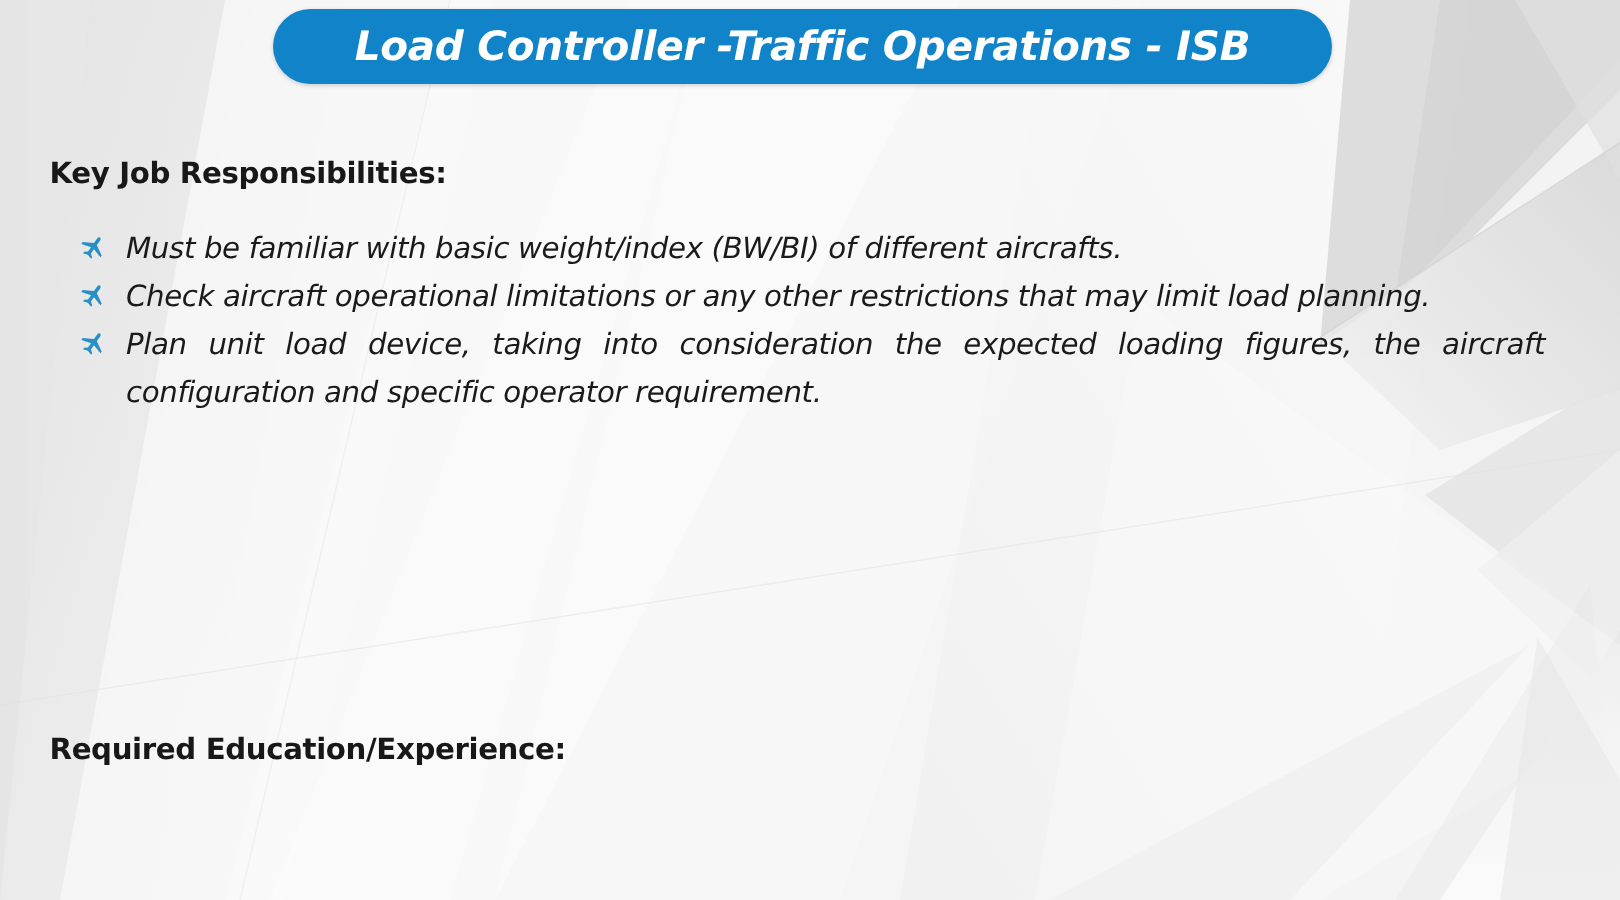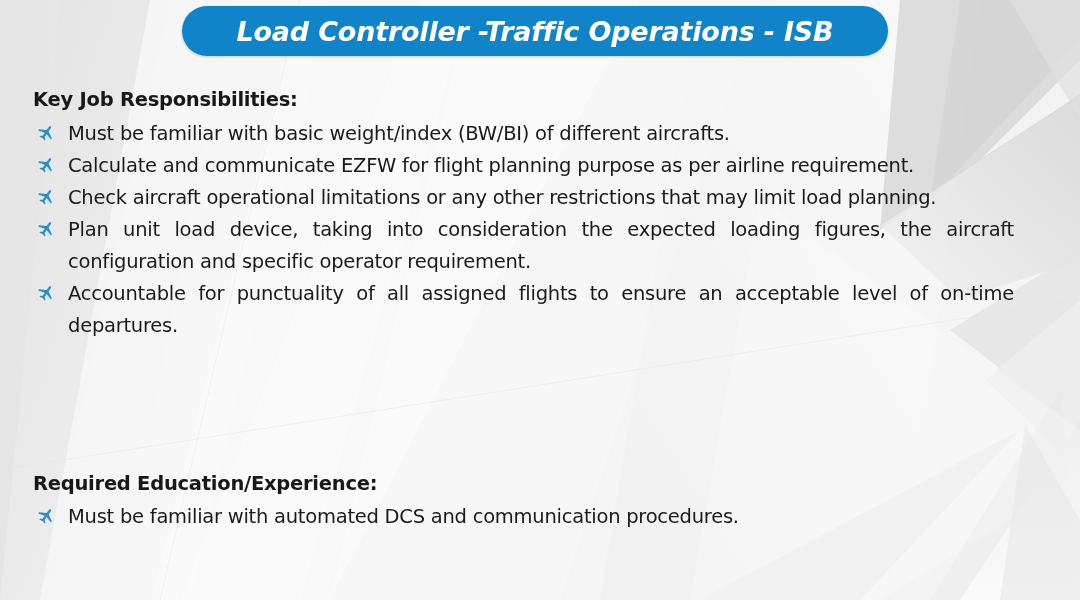--- a/index.html
+++ b/index.html
@@ -46,41 +46,42 @@
     font-weight: bold;
     font-size: 27px;
     letter-spacing: -0.2px;
     white-space: nowrap;
     font-family: "DejaVu Sans", "Liberation Sans", sans-serif;
   }
   
   .content {
     position: absolute;
     left: 0;
-    top: 0;
+    top: 16px;
     width: 1080px;
     height: 492px;
   }
   .section-heading {
     position: absolute;
     left: 33px;
     font-weight: bold;
     font-size: 19.5px;
     color: #181818;
     letter-spacing: -0.25px;
     white-space: nowrap;
     font-family: "DejaVu Sans", "Liberation Sans", sans-serif;
   }
   .bullet-list {
     position: absolute;
     left: 33px;
     width: 981px;
-    margin: 0;
+    margin: 16px;
     padding: 0;
     list-style: none;
+    font-style: italic;
   }
   .bullet-item {
     position: relative;
     padding-left: 35px;
     margin: 0;
     font-size: 19.5px;
     line-height: 32px;
     color: #1a1a1a;
     text-align: justify;
     text-justify: inter-word;
@@ -178,53 +179,29 @@
             </g>
           </svg>
           <span class="bullet-text" style="color: rgb(26, 26, 26);">Must be familiar with basic weight/index (BW/BI) of different aircrafts.</span>
         </li>
         <li class="bullet-item">
           <svg class="plane-icon" viewBox="0 0 24 24">
             <g transform="rotate(35 12 12)">
               <path fill="#2a8fc4" d="M12 2.2c.85 0 1.42.82 1.42 1.9v4.6l7.9 4.5v1.8l-7.9-2.35v4.3l2.5 1.85v1.5L12 19.2l-3.92 1.1v-1.5l2.5-1.85v-4.3L2.68 15v-1.8l7.9-4.5V4.1c0-1.08.57-1.9 1.42-1.9z"></path>
             </g>
           </svg>
-          <span class="bullet-text" style="color: rgb(26, 26, 26);">Calculate and communicate EZFW for flight planning purpose as per airline requirement.</span>
-        </li>
-        <li class="bullet-item">
-          <svg class="plane-icon" viewBox="0 0 24 24">
-            <g transform="rotate(35 12 12)">
-              <path fill="#2a8fc4" d="M12 2.2c.85 0 1.42.82 1.42 1.9v4.6l7.9 4.5v1.8l-7.9-2.35v4.3l2.5 1.85v1.5L12 19.2l-3.92 1.1v-1.5l2.5-1.85v-4.3L2.68 15v-1.8l7.9-4.5V4.1c0-1.08.57-1.9 1.42-1.9z"></path>
-            </g>
-          </svg>
           <span class="bullet-text" style="color: rgb(26, 26, 26);">Check aircraft operational limitations or any other restrictions that may limit load planning.</span>
         </li>
         <li class="bullet-item">
           <svg class="plane-icon" viewBox="0 0 24 24">
             <g transform="rotate(35 12 12)">
               <path fill="#2a8fc4" d="M12 2.2c.85 0 1.42.82 1.42 1.9v4.6l7.9 4.5v1.8l-7.9-2.35v4.3l2.5 1.85v1.5L12 19.2l-3.92 1.1v-1.5l2.5-1.85v-4.3L2.68 15v-1.8l7.9-4.5V4.1c0-1.08.57-1.9 1.42-1.9z"></path>
             </g>
           </svg>
           <span class="bullet-text" style="color: rgb(26, 26, 26);">Plan unit load device, taking into consideration the expected loading figures, the aircraft configuration and specific operator requirement.</span>
         </li>
-        <li class="bullet-item">
-          <svg class="plane-icon" viewBox="0 0 24 24">
-            <g transform="rotate(35 12 12)">
-              <path fill="#2a8fc4" d="M12 2.2c.85 0 1.42.82 1.42 1.9v4.6l7.9 4.5v1.8l-7.9-2.35v4.3l2.5 1.85v1.5L12 19.2l-3.92 1.1v-1.5l2.5-1.85v-4.3L2.68 15v-1.8l7.9-4.5V4.1c0-1.08.57-1.9 1.42-1.9z"></path>
-            </g>
-          </svg>
-          <span class="bullet-text" style="color: rgb(26, 26, 26);">Accountable for punctuality of all assigned flights to ensure an acceptable level of on-time departures.</span>
-        </li>
       </ul>
       <div class="section-heading" style="top: 472px; color: rgb(24, 24, 24);">Required Education/Experience:</div>
       <ul class="bullet-list" style="top: 501px;">
-        <li class="bullet-item nojustify">
-          <svg class="plane-icon" viewBox="0 0 24 24">
-            <g transform="rotate(35 12 12)">
-              <path fill="#2a8fc4" d="M12 2.2c.85 0 1.42.82 1.42 1.9v4.6l7.9 4.5v1.8l-7.9-2.35v4.3l2.5 1.85v1.5L12 19.2l-3.92 1.1v-1.5l2.5-1.85v-4.3L2.68 15v-1.8l7.9-4.5V4.1c0-1.08.57-1.9 1.42-1.9z"></path>
-            </g>
-          </svg>
-          <span class="bullet-text" style="color: rgb(26, 26, 26);">Must be familiar with automated DCS and communication procedures.</span>
-        </li>
       </ul>
     </div>
 
 </div>
 
 </body></html>

